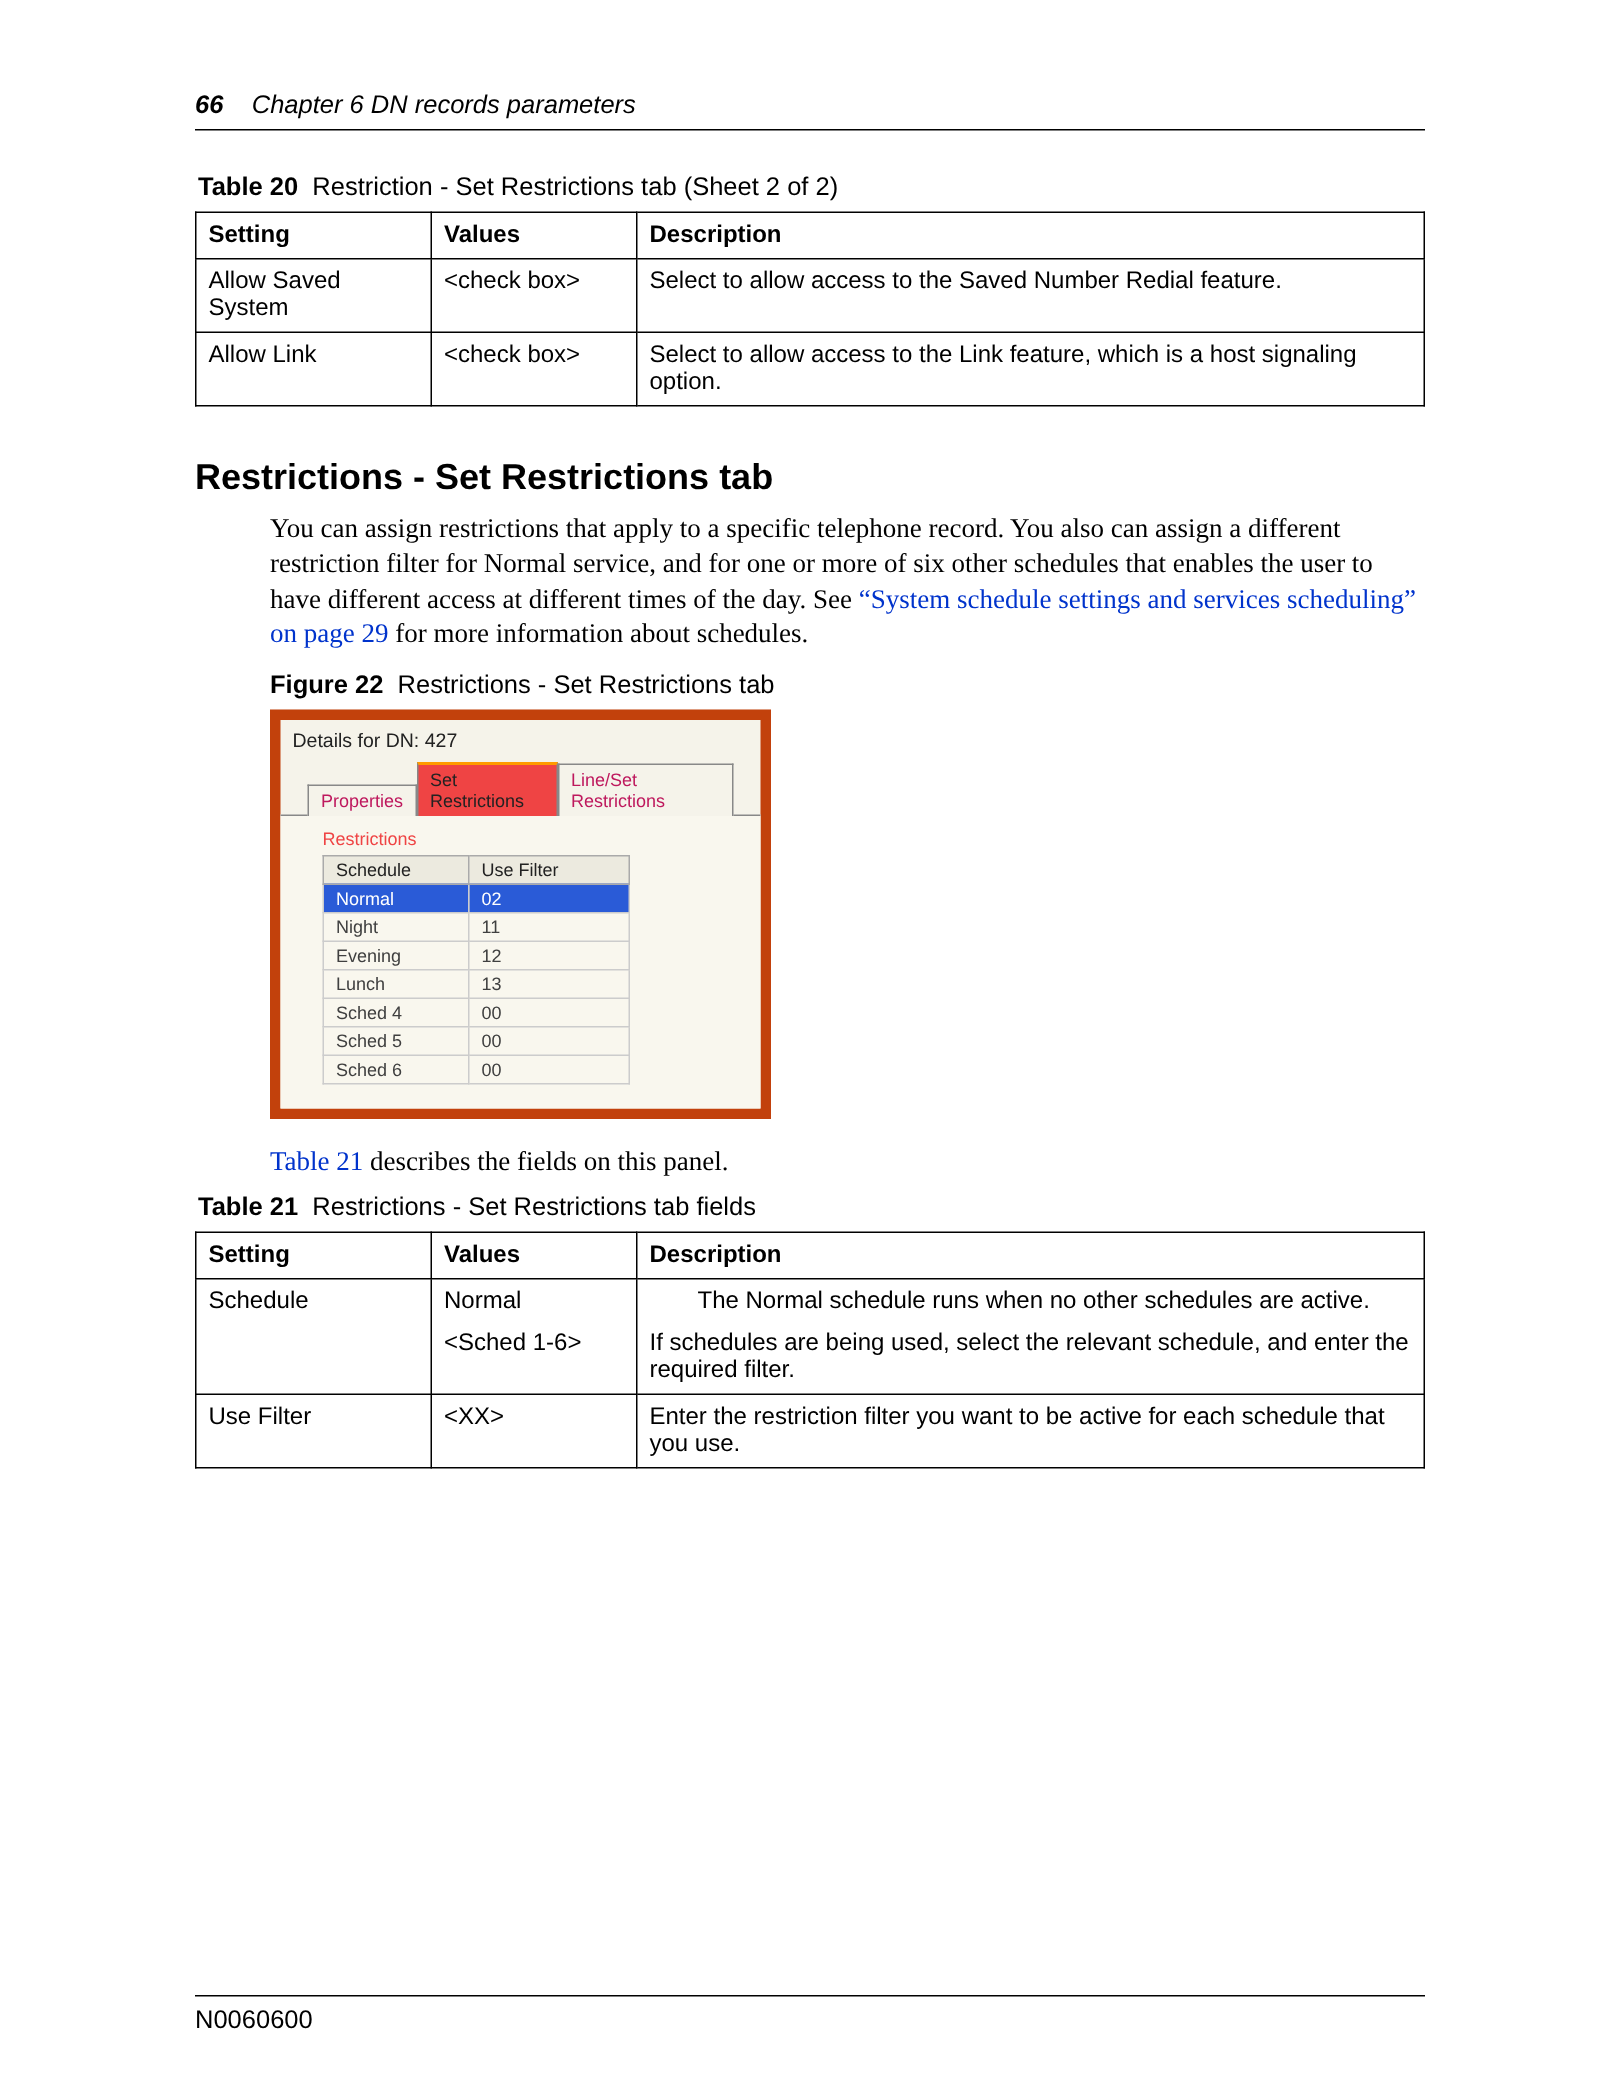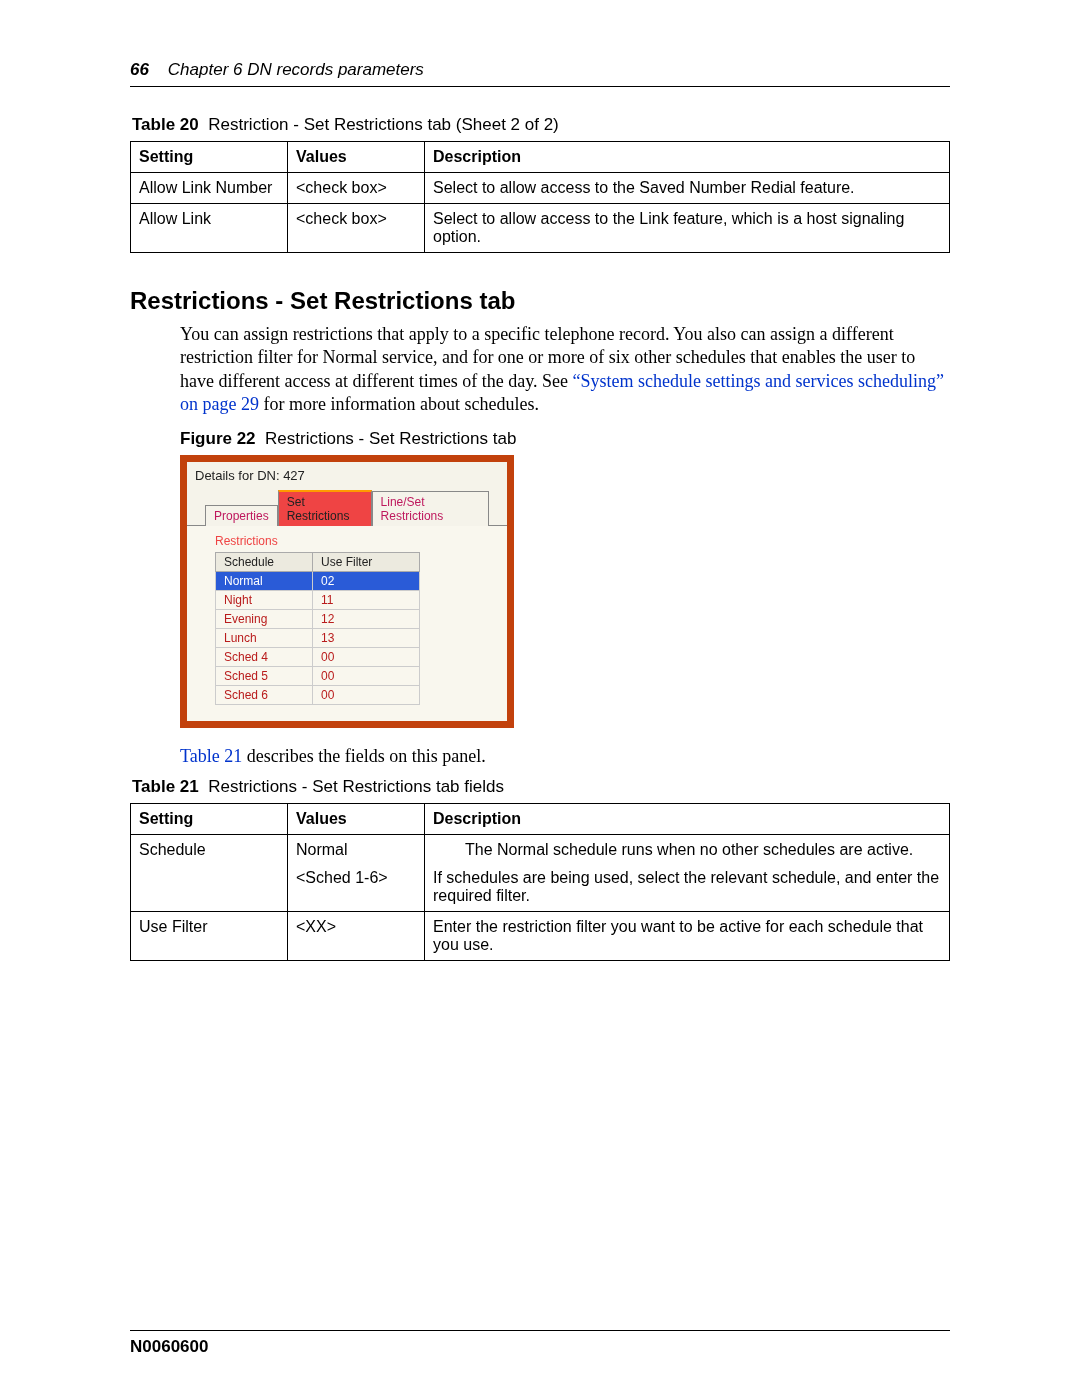--- a/index.html
+++ b/index.html
@@ -123,21 +123,21 @@
   .mini-table th {
     background: #eceadf;
     border: 1px solid #aaa;
     padding: 2px 8px;
     text-align: left;
     font-weight: normal;
   }
   .mini-table td {
     border: 1px solid #ccc;
     padding: 2px 8px;
-    color: #b91c1c;
+    color: #404040;
   }
   .mini-table tr.selected td {
     background: #2a5bd7;
     color: #fff;
   }
   .mini-table tr.selected td.val {
     background: #2a5bd7;
   }
   .mini-col1 { width: 80px; }
   .mini-col2 { width: 90px; }
@@ -154,21 +154,20 @@
     right: 130px;
   }
   .footer .hr2 {
     border: none;
     border-top: 1px solid #000;
     margin-bottom: 6px;
   }
   .footer .fcode {
     font-family: Arial, Helvetica, sans-serif;
     font-size: 17px;
-    font-weight: bold;
   }
   .values-stack div:first-child { margin-bottom: 10px; }
   .desc-stack div:first-child { margin-bottom: 10px; margin-left: 32px; }
 </style>
 </head>
 <body>
 
 <div class="page">
   <div class="header-line">
     <span class="pageno">66</span>
@@ -183,21 +182,21 @@
   <table class="data">
     <thead>
       <tr>
         <th class="col-setting">Setting</th>
         <th class="col-values">Values</th>
         <th>Description</th>
       </tr>
     </thead>
     <tbody>
       <tr>
-        <td>Allow Link Number</td>
+        <td>Allow Saved System</td>
         <td>&lt;check box&gt;</td>
         <td>Select to allow access to the Saved Number Redial feature.</td>
       </tr>
       <tr>
         <td>Allow Link</td>
         <td>&lt;check box&gt;</td>
         <td>Select to allow access to the Link feature, which is a host signaling option.</td>
       </tr>
     </tbody>
   </table>

